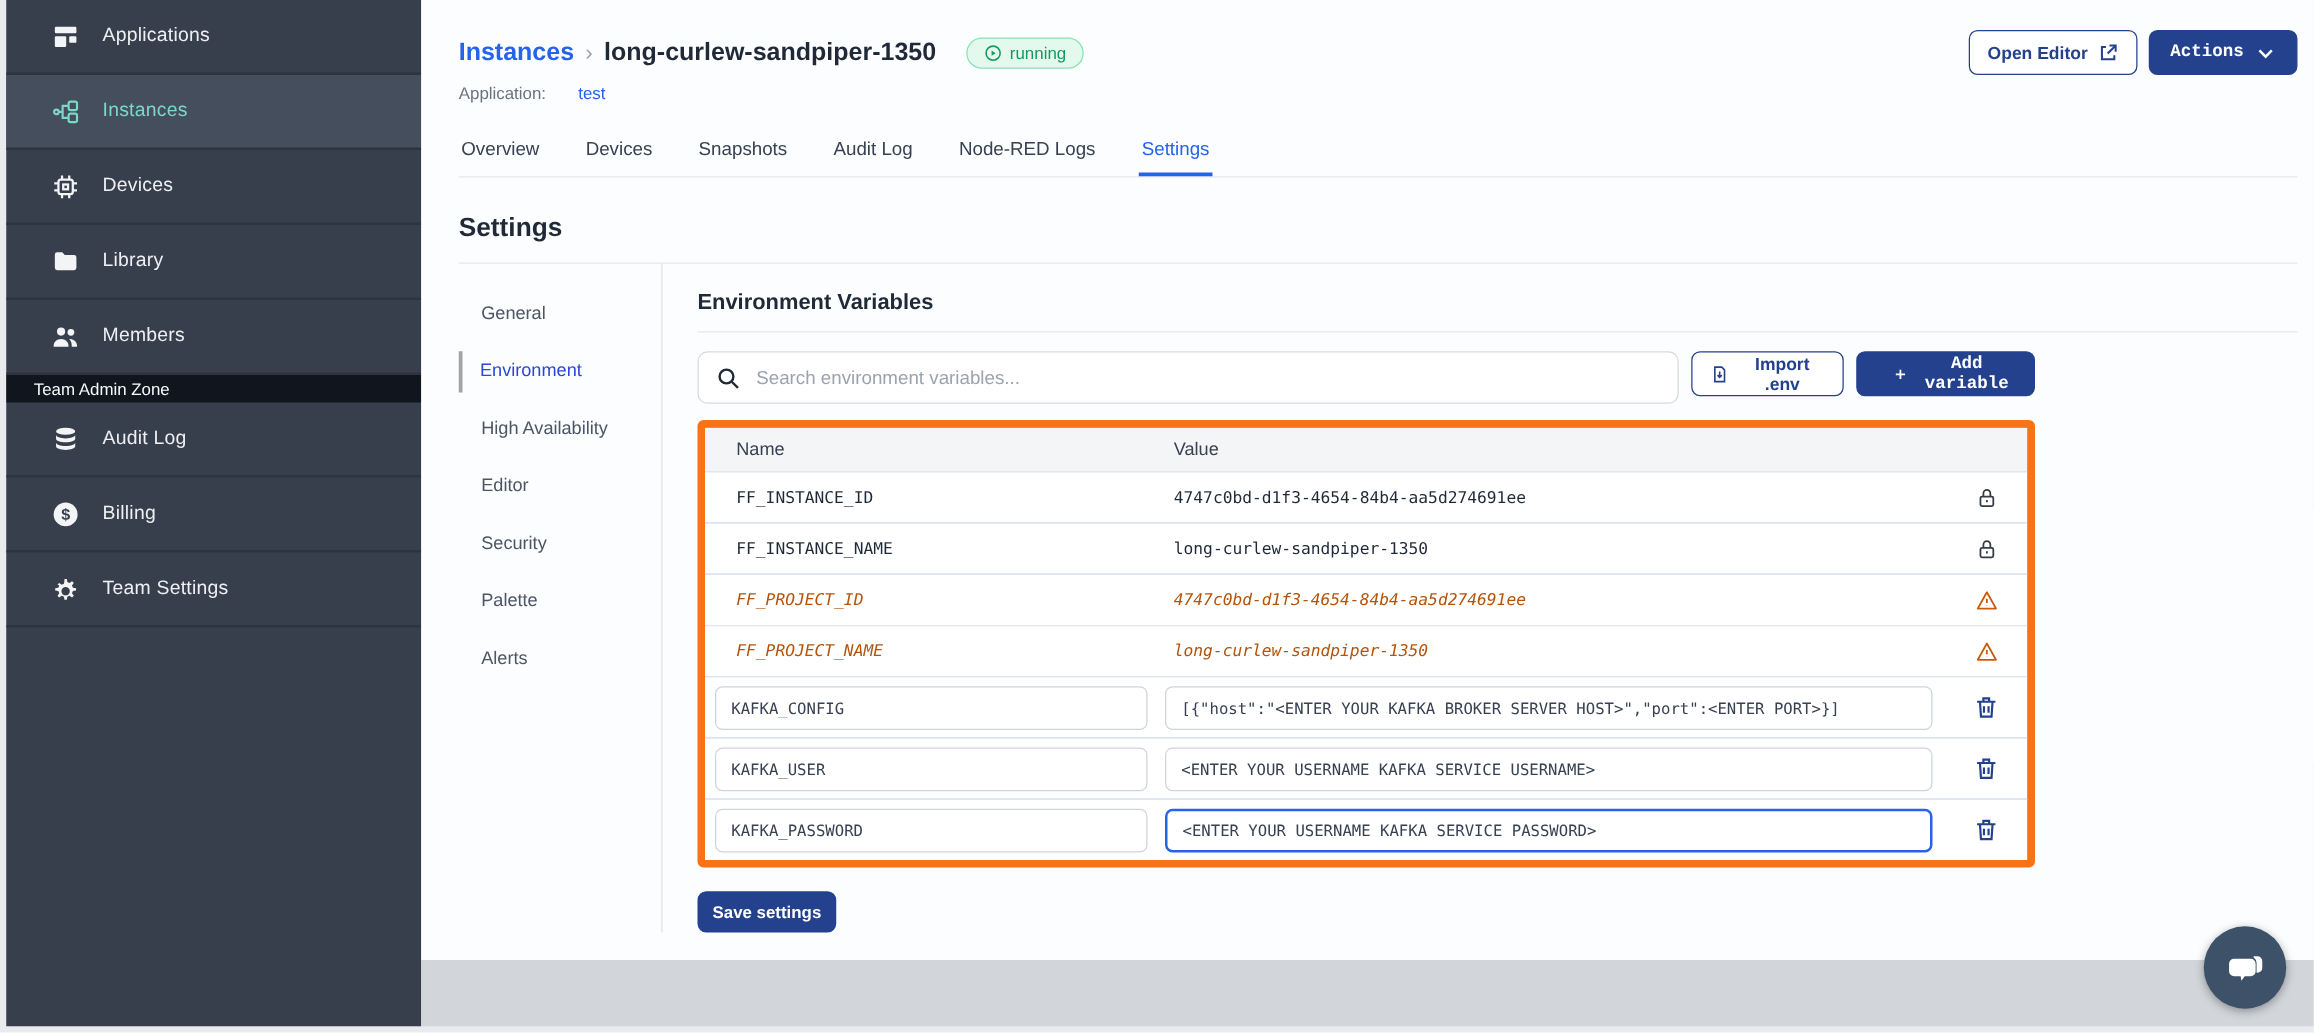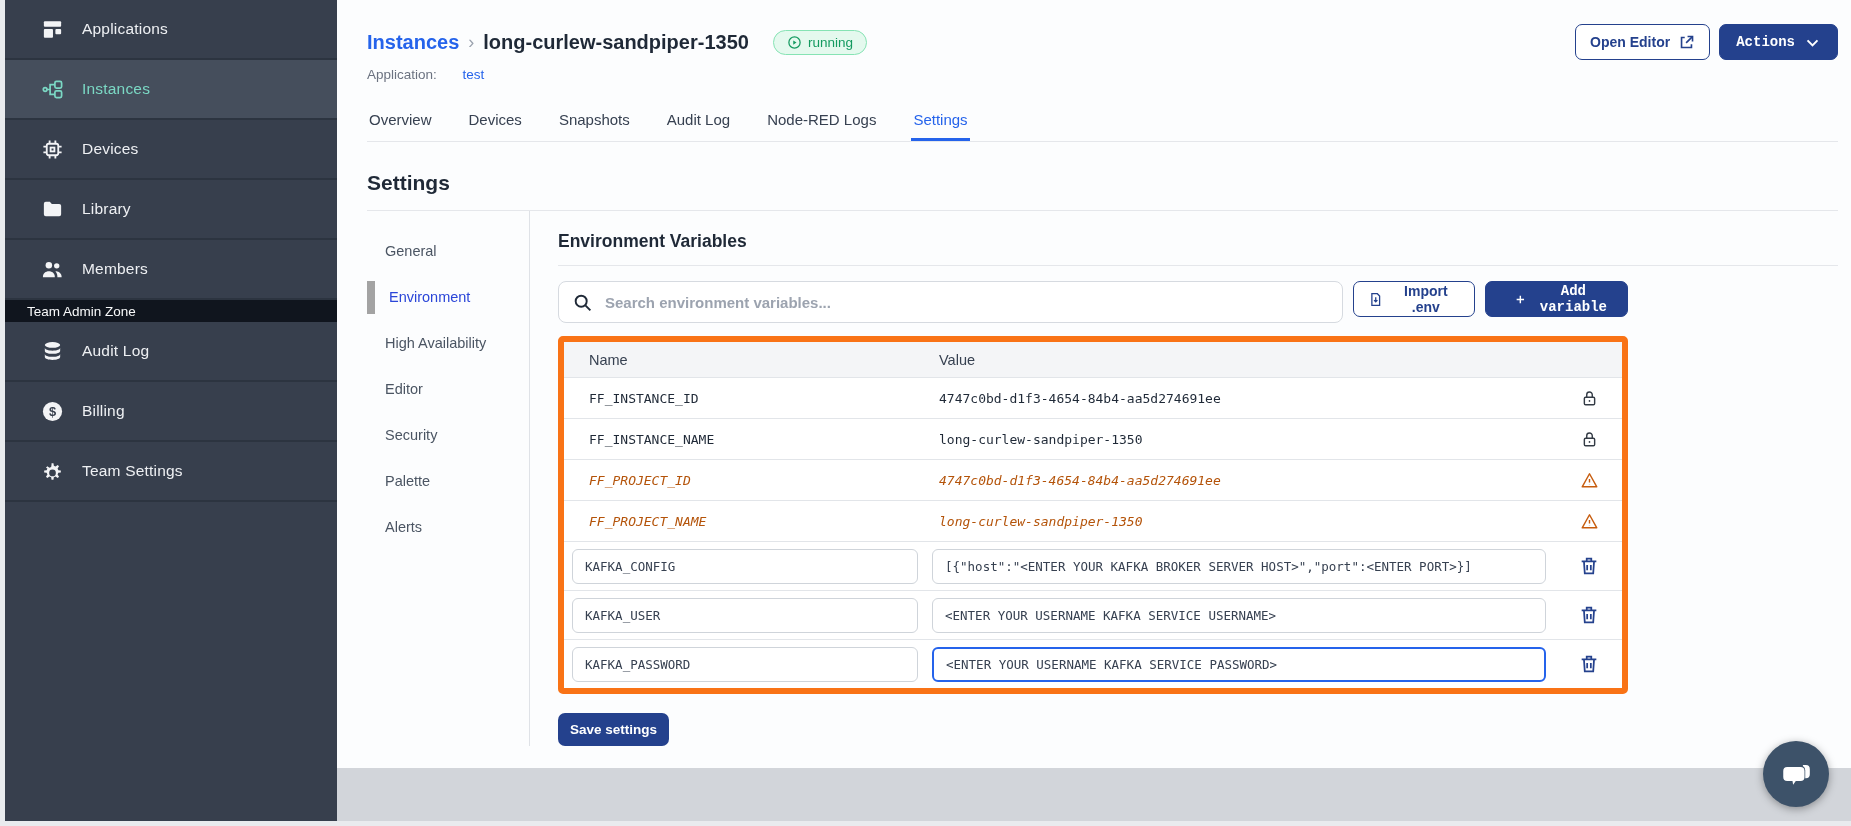--- a/index.html
+++ b/index.html
@@ -51,31 +51,31 @@
          border-bottom:3px solid transparent; }
   .tab.active { color:#2563eb; border-bottom-color:#2563eb; }
 
   .page-title { margin-top:29px; font-size:21px; color:#1f2937; }
   .title-rule { margin-top:15px; border-top:1px solid #e5e7eb; }
 
   .settings-body { display:flex; align-items:stretch; }
   .subnav { width:163px; flex:none; border-right:1px solid #dfe2e7; padding-top:24px; min-height:470px; }
   .subnav-item { font-size:14.5px; color:#4b5563; padding:6px 0 6px 18px; margin-bottom:13px;
                  max-width:130px; line-height:21px; cursor:pointer; }
-  .subnav-item.active { color:#2b46d8; border-left:8px solid #a3a3a3; padding-left:14px; }
+  .subnav-item.active { color:#2b46d8; border-left:3px solid #a3a3a3; padding-left:14px; }
 
   .section { flex:1; padding:20px 0 0 28px; }
   .section-title { font-size:17.5px; color:#1f2937; padding-bottom:13px; border-bottom:1px solid #e5e7eb; }
   .content-col { width:1070px; }
 
   .controls { margin-top:15px; display:flex; gap:10px; height:42px; }
   .search { position:relative; width:785px; background:#fff; border:1px solid #d6dae0; border-radius:8px; }
   .search .ic { position:absolute; left:13px; top:10px; width:21px; height:21px; color:#1f2937; }
   .search input { width:100%; height:100%; border:none; outline:none; background:transparent;
-                  padding:0 12px 0 46px; font-family:"Liberation Sans",sans-serif; font-size:15px; color:#0f766e;font-weight:bold; }
+                  padding:0 12px 0 46px; font-family:"Liberation Sans",sans-serif; font-size:15px; color:#0f766e; }
   .search input::placeholder { color:#9ca3af; }
   .btn-import { flex:1; justify-content:center; }
   .btn-add { flex:1.05; justify-content:space-between;padding-left:28px; }
 
   .env-table { margin-top:13px; background:#3b82f6; border:6px solid #f97316; border-radius:5px; overflow:hidden; }
   .t-head { display:grid; grid-template-columns:375px 1fr 66px; background:#f4f5f7; height:35px;
             align-items:center; font-size:14.5px; font-weight:500; color:#374151; }
   .t-head .h-name { padding-left:25px; }
   .t-row { display:grid; grid-template-columns:375px 1fr 66px; align-items:center; height:41px;
            border-top:1px solid #e2e5e9; background:#fff; }

